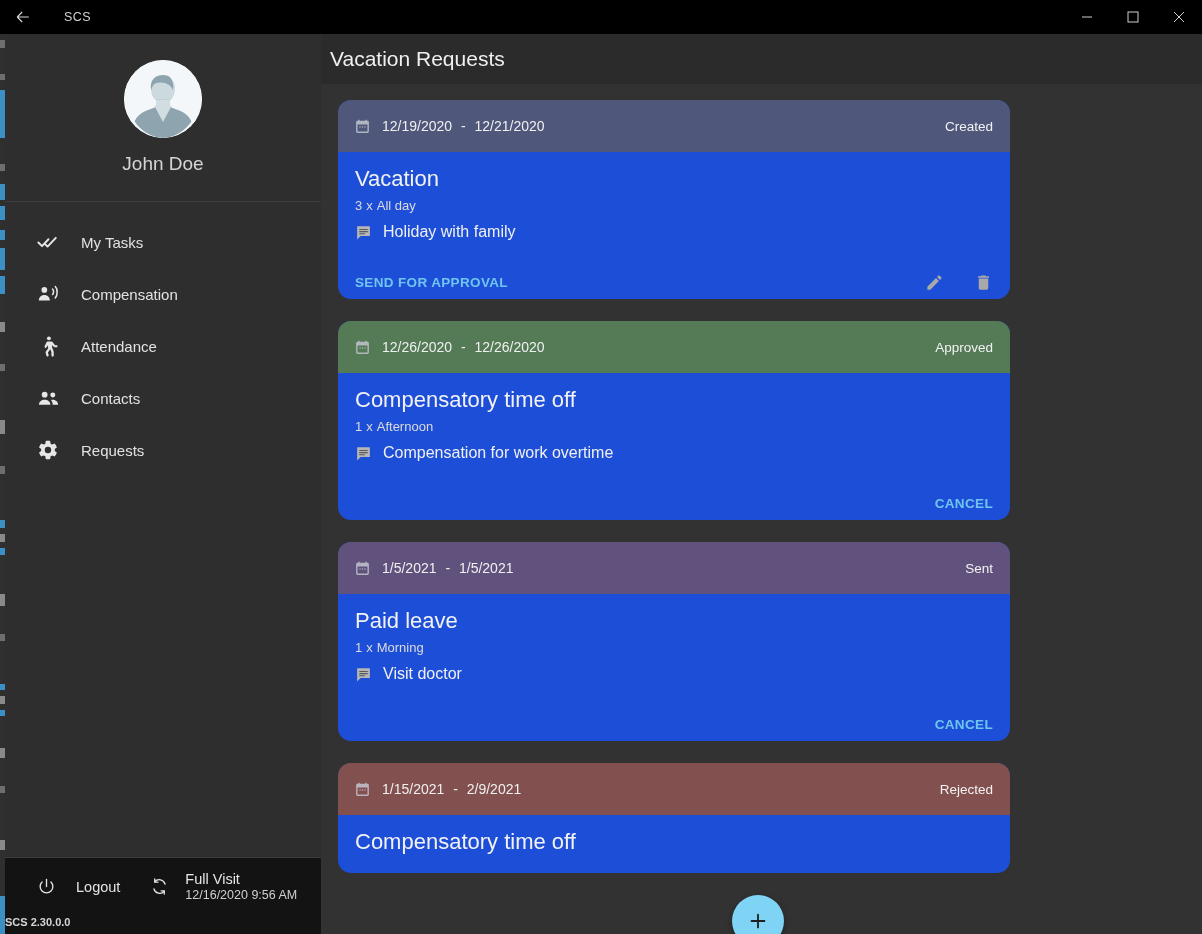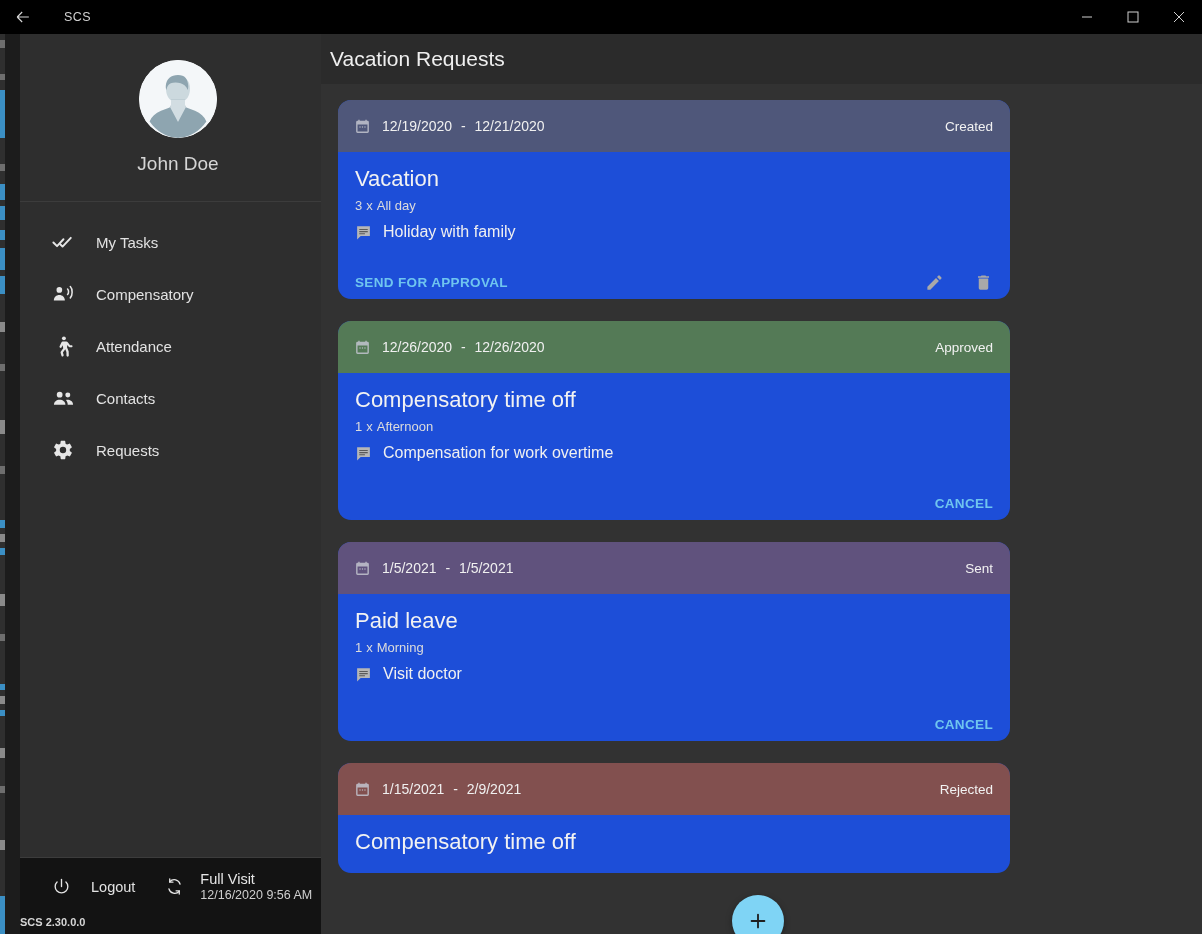--- a/index.html
+++ b/index.html
@@ -43,21 +43,21 @@
   .edge-strip {
     position: absolute; left: 0; top: 34px;
     width: 5px; height: 900px;
     background: #2f2f2f;
     overflow: hidden;
   }
   .edge-seg { position: absolute; left: 0; width: 5px; }
 
   
   .sidebar {
-    position: absolute; left: 20px; top: 34px;
+    position: absolute; left: 5px; top: 34px;
     width: 316px; height: 900px;
     background: #2e2e2e;
     display: flex; flex-direction: column;
   }
   .profile {
     height: 168px;
     display: flex; flex-direction: column;
     align-items: center; justify-content: center;
     border-bottom: 1px solid #3c3c3c;
   }
@@ -279,21 +279,21 @@
 
       <div class="nav-item">
         <span class="nav-icon">
           <svg width="22" height="22" viewBox="0 0 24 24" fill="none" stroke="currentColor" stroke-width="1.7" stroke-linecap="round">
             <circle cx="8" cy="7.5" r="3.1" fill="currentColor" stroke="none"></circle>
             <path d="M2 19c0-3.6 2.7-6 6-6s6 2.4 6 6z" fill="currentColor" stroke="none"></path>
             <path d="M17 6.5c1.4 1.4 1.4 4.6 0 6"></path>
             <path d="M20 3.8c2.6 2.6 2.6 9.8 0 12.4"></path>
           </svg>
         </span>
-        <span class="nav-label">Compensatory</span>
+        <span class="nav-label">Compensation</span>
       </div>
 
       <div class="nav-item">
         <span class="nav-icon">
           <svg width="22" height="22" viewBox="0 0 24 24" fill="currentColor">
             <circle cx="13" cy="3.6" r="2.1"></circle>
             <path d="M12.2 7.2c-1 0-1.7.5-2.1 1.3L8.3 12.4c-.3.6 0 1.3.6 1.6.6.3 1.3 0 1.6-.6l1-2.1.8 3.2-2.6 3.6c-.3.4-.4.8-.3 1.2l.9 3.2c.2.7.9 1 1.5.9.7-.2 1-.9.9-1.5l-.8-2.8 2.6-3.5 1.2 3 .1 3.8c0 .7.6 1.2 1.3 1.2s1.2-.6 1.2-1.3l-.1-4.2c0-.3-.1-.5-.2-.7l-1.6-4 .4-2.4 1.4 1.8c.2.3.6.5 1 .5h2.1c.6 0 1.1-.5 1.1-1.1s-.5-1.1-1.1-1.1h-1.6l-2.3-3c-.5-.6-1.1-1-1.9-1z"></path>
           </svg>
         </span>
         <span class="nav-label">Attendance</span>

